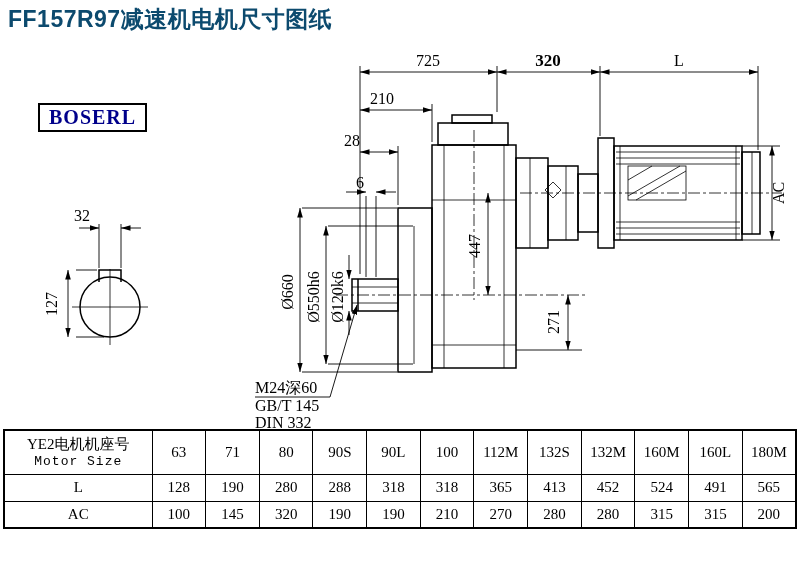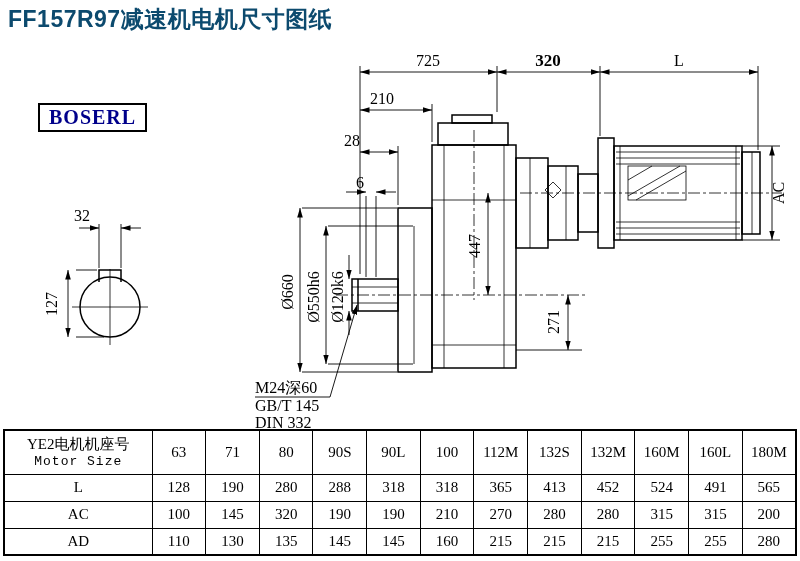--- a/index.html
+++ b/index.html
@@ -225,29 +225,14 @@
     <td>190</td>
     <td>190</td>
     <td>210</td>
     <td>270</td>
     <td>280</td>
     <td>280</td>
     <td>315</td>
     <td>315</td>
     <td>200</td>
   </tr>
-  <tr>
-    <td class="c1">AD</td>
-    <td>110</td>
-    <td>130</td>
-    <td>135</td>
-    <td>145</td>
-    <td>145</td>
-    <td>160</td>
-    <td>215</td>
-    <td>215</td>
-    <td>215</td>
-    <td>255</td>
-    <td>255</td>
-    <td>280</td>
-  </tr>
 </tbody>
   </table>
 
 </body></html>

